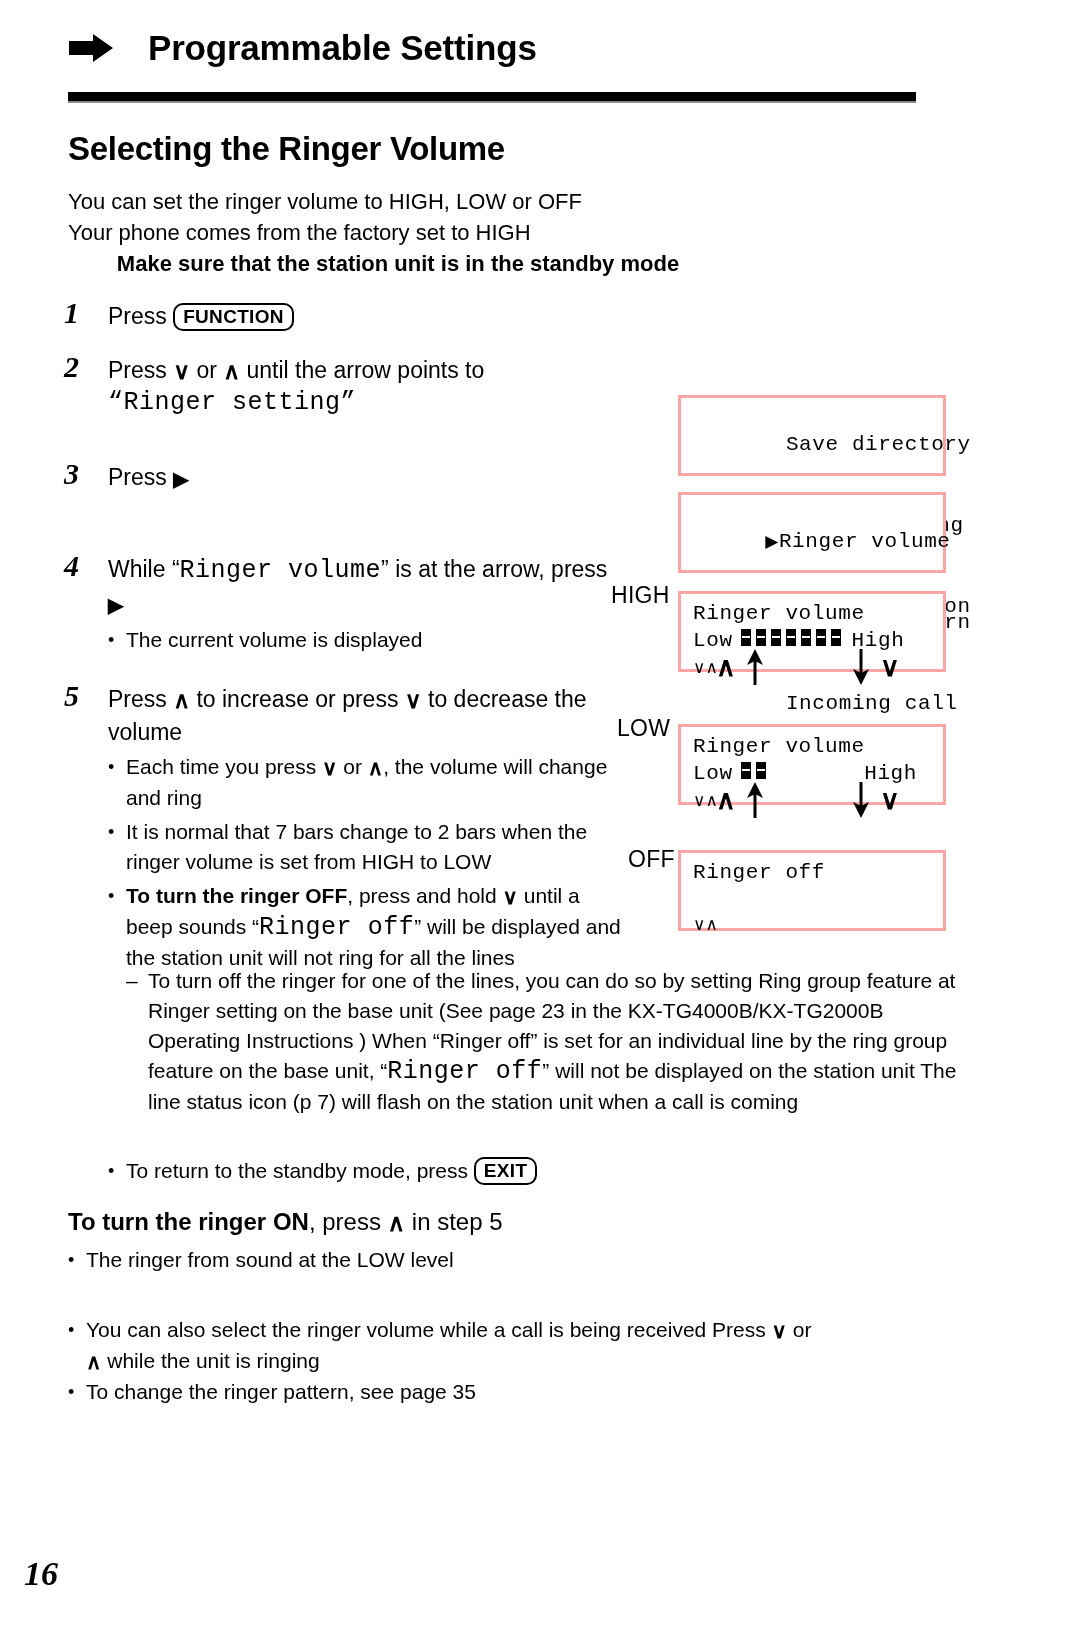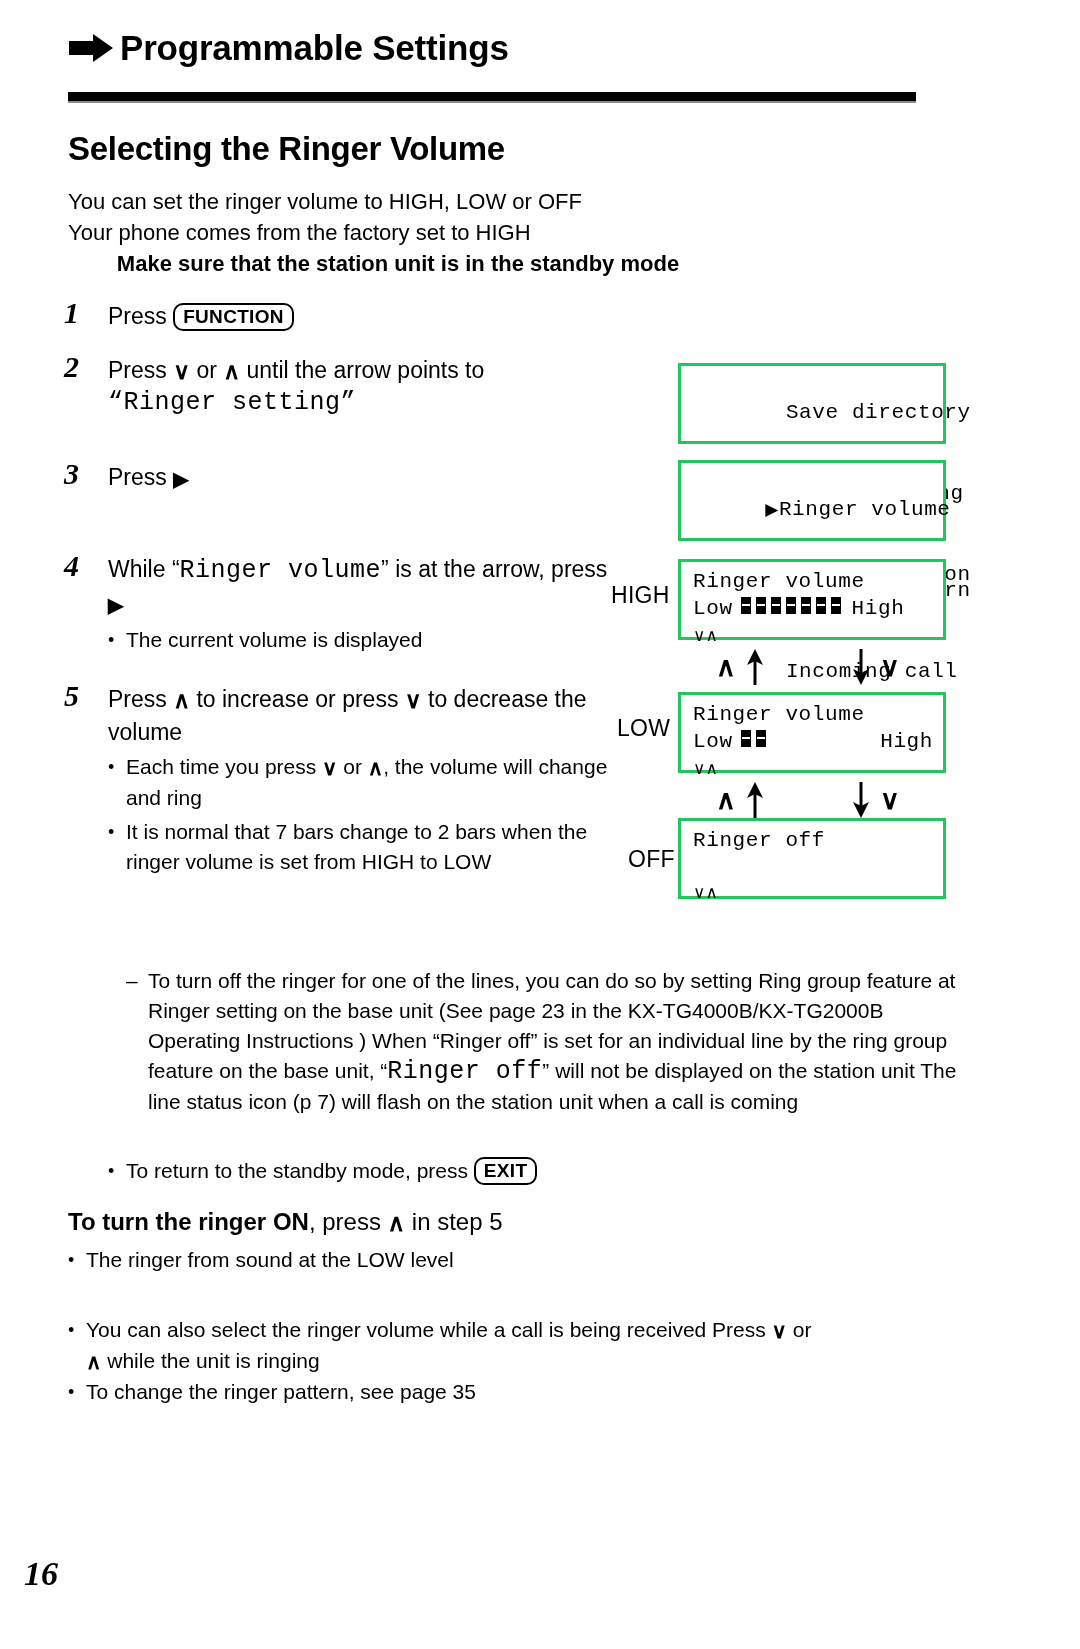--- a/index.html
+++ b/index.html
@@ -21,21 +21,21 @@
   }
 
   
   .header {
     position: absolute;
     left: 68px;
     top: 28px;
     width: 900px;
     display: flex;
     align-items: center;
-    gap: 6px;
+    gap: 34px;
   }
   .arrow-bullet {
     width: 46px;
     height: 32px;
     flex: 0 0 auto;
     position: relative;
   }
   .header-title {
     font-size: 35px;
     font-weight: bold;
@@ -151,28 +151,29 @@
   }
   .dash-para::before {
     content: "\2013";
     position: absolute;
     left: 0; top: 0;
   }
 
   
   .lcd {
     position: absolute;
-    border: 3px solid #22c55e;
+    border: 3px solid #fca5a5;
     background: #fff;
     font-family: "Liberation Mono", monospace;
     font-size: 21px;
     line-height: 27px;
     letter-spacing: 0.6px;
-    padding: 6px 10px 6px 12px;
+    padding: 6px 26px 6px 12px;
     box-sizing: border-box;
+    margin-top: 32px;
   }
   .lcd .ptr { font-family: "Liberation Sans", sans-serif; font-size: 17px; }
   .lcd-row { white-space: pre; }
   .lcd-nav { font-family: "Liberation Sans", sans-serif; font-size: 17px; letter-spacing: 0px; }
 
   .lcd-label {
     position: absolute;
     font-size: 23px;
     font-weight: normal;
     font-family: "Liberation Sans", sans-serif;
@@ -309,20 +310,23 @@
       <div class="step-body">
         <span>Press </span><span class="gl">∧</span><span> to increase or press </span><span class="gl">∨</span><span> to decrease the volume</span>
 
         
         <div class="substep">
           <span>Each time you press </span><span class="gl">∨</span><span> or </span><span class="gl">∧</span><span>, the volume will change and ring</span>
         </div>
 
         <div class="substep">It is normal that 7 bars change to 2 bars when the ringer volume is set from HIGH to LOW</div>
 
+        <div class="substep bold-lead">
+          <b>To turn the ringer OFF</b><span>, press and hold </span><span class="gl">∨</span><span> until a beep sounds “</span><span class="mono">Ringer off</span><span>” will be displayed and the station unit will not ring for all the lines</span>
+        </div>
       </div>
     </div>
   </div>
 
   <div class="dash-para" style="position:absolute; left:126px; top:964px; width:820px;">
     <span>To turn off the ringer for one of the lines, you can do so by setting Ring group feature at Ringer setting on the base unit  (See page 23 in the KX-TG4000B/KX-TG2000B Operating Instructions ) When “Ringer off” is set for an individual line by the ring group feature on the base unit, “</span><span class="mono">Ringer off</span><span>” will not be displayed on the station unit  The line status icon (p  7) will flash on the station unit when a call is coming</span>
   </div>
 
   <div class="substep" style="position:absolute; left:108px; top:1152px; width:700px;">
     <span>To return to the standby mode, press </span><span class="keycap">EXIT</span>

